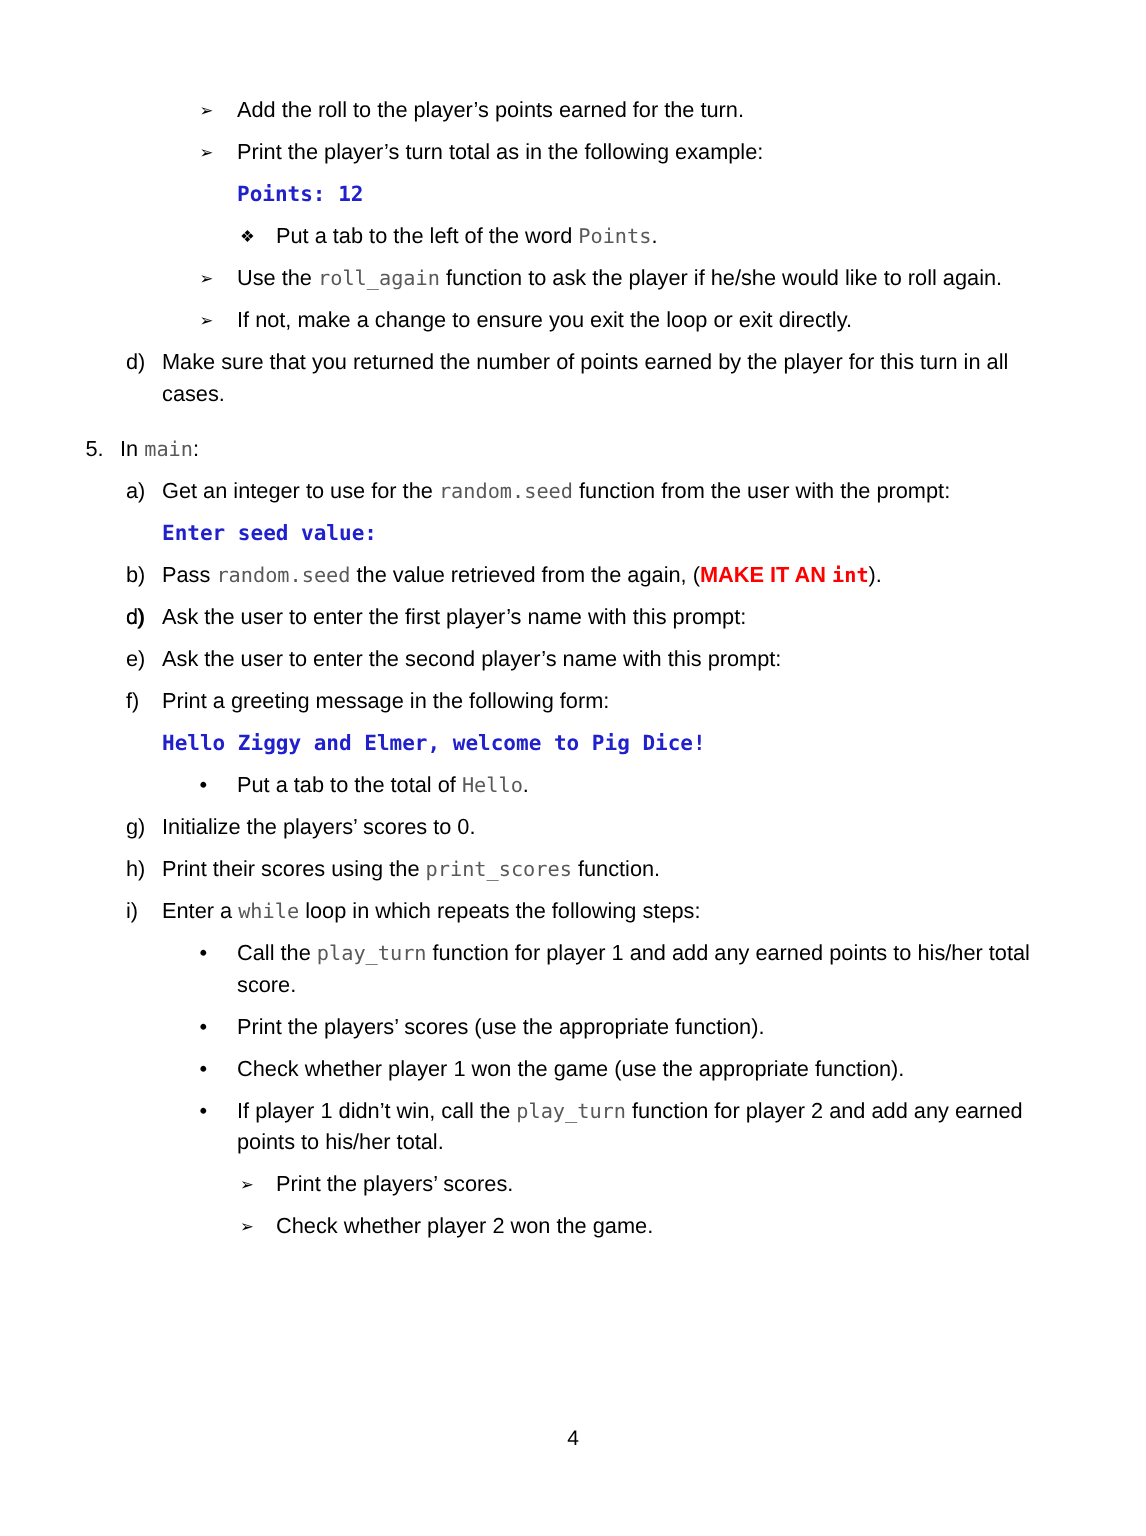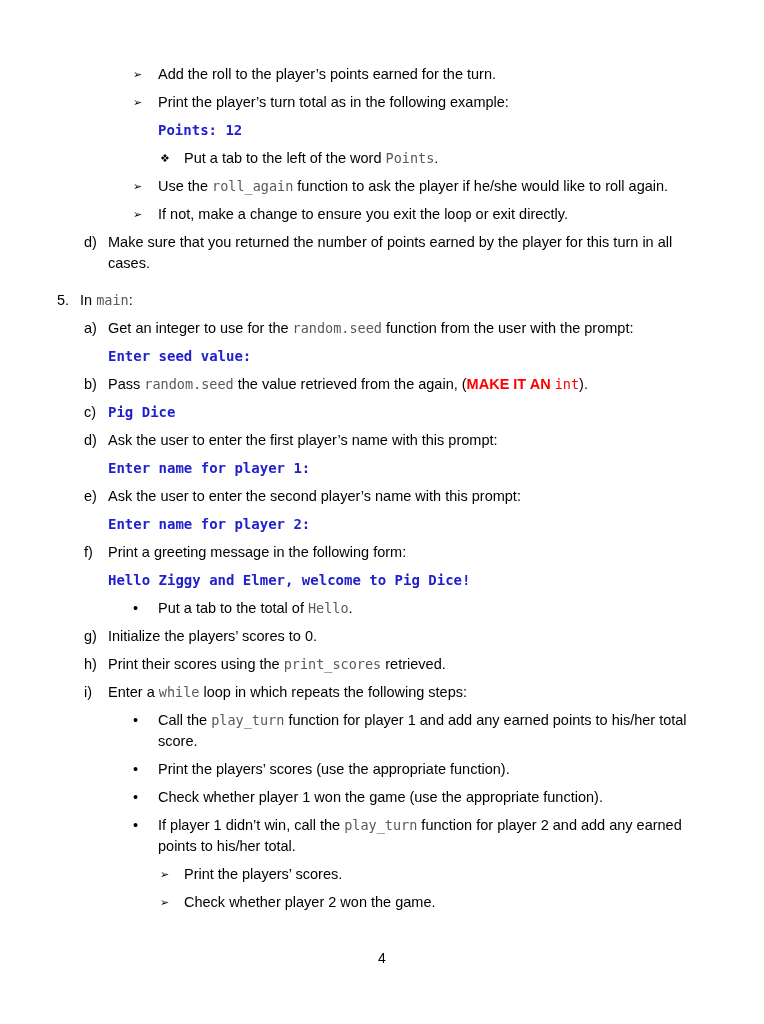--- a/index.html
+++ b/index.html
@@ -56,21 +56,21 @@
     font-family: "DejaVu Sans Mono", monospace;
     color: var(--prompt-blue, #2020cc);
     font-weight: bold;
     font-size: 14px;
     text-align: right;
   }
   .seg-r  { color: var(--warning-red, #ff0000); font-weight: bold; }
   .seg-rc {
     font-family: "DejaVu Sans Mono", monospace;
     color: var(--warning-red, #ff0000);
-    font-weight: normal;
+    font-weight: bold;
     font-size: 13.5px;
   }
   .page-number {
     position: absolute;
     top: 950px;
     left: 0;
     right: 0;
     text-align: center;
     font-size: 14px;
     color: #000000;
@@ -86,30 +86,27 @@
       <div class="line lvl2"><span class="text"><span class="seg-b">Points: 12</span></span></div>
       <div class="line lvl3"><span class="marker diamond">❖</span><span class="text"><span class="seg-t">Put a tab to the left of the word </span><span class="seg-c">Points</span><span class="seg-t">.</span></span></div>
       <div class="line lvl2"><span class="marker arrow">➢</span><span class="text"><span class="seg-t">Use the </span><span class="seg-c">roll_again</span><span class="seg-t"> function to ask the player if he/she would like to roll again.</span></span></div>
       <div class="line lvl2"><span class="marker arrow">➢</span><span class="text"><span class="seg-t">If not, make a change to ensure you exit the loop or exit directly.</span></span></div>
       <div class="line lvl1"><span class="marker label">d)</span><span class="text"><span class="seg-t">Make sure that you returned the number of points earned by the player for this turn in all cases.</span></span></div>
       <div class="line lvl0 space-before"><span class="marker label">5.</span><span class="text"><span class="seg-t">In </span><span class="seg-c">main</span><span class="seg-t">:</span></span></div>
       <div class="line lvl1"><span class="marker label">a)</span><span class="text"><span class="seg-t">Get an integer to use for the </span><span class="seg-c">random.seed</span><span class="seg-t"> function from the user with the prompt:</span></span></div>
       <div class="line lvl1"><span class="text"><span class="seg-b">Enter seed value:</span></span></div>
       <div class="line lvl1"><span class="marker label">b)</span><span class="text"><span class="seg-t">Pass </span><span class="seg-c">random.seed</span><span class="seg-t"> the value retrieved from the again, (</span><span class="seg-r">MAKE IT AN </span><span class="seg-rc">int</span><span class="seg-t">).</span></span></div>
       <div class="line lvl1"><span class="marker label">c)</span></div>
-      <div class="line lvl1"><span class="text"><span class="seg-b">Pig Dice</span></span></div>
       <div class="line lvl1"><span class="marker label">d)</span><span class="text"><span class="seg-t">Ask the user to enter the first player’s name with this prompt:</span></span></div>
-      <div class="line lvl1"><span class="text"><span class="seg-b">Enter name for player 1:</span></span></div>
       <div class="line lvl1"><span class="marker label">e)</span><span class="text"><span class="seg-t">Ask the user to enter the second player’s name with this prompt:</span></span></div>
-      <div class="line lvl1"><span class="text"><span class="seg-b">Enter name for player 2:</span></span></div>
       <div class="line lvl1"><span class="marker label">f)</span><span class="text"><span class="seg-t">Print a greeting message in the following form:</span></span></div>
       <div class="line lvl1"><span class="text"><span class="seg-b">Hello Ziggy and Elmer, welcome to Pig Dice!</span></span></div>
       <div class="line lvl2"><span class="marker bullet">•</span><span class="text"><span class="seg-t">Put a tab to the total of </span><span class="seg-c">Hello</span><span class="seg-t">.</span></span></div>
       <div class="line lvl1"><span class="marker label">g)</span><span class="text"><span class="seg-t">Initialize the players’ scores to 0.</span></span></div>
-      <div class="line lvl1"><span class="marker label">h)</span><span class="text"><span class="seg-t">Print their scores using the </span><span class="seg-c">print_scores</span><span class="seg-t"> retrieved.</span></span></div>
+      <div class="line lvl1"><span class="marker label">h)</span><span class="text"><span class="seg-t">Print their scores using the </span><span class="seg-c">print_scores</span><span class="seg-t"> function.</span></span></div>
       <div class="line lvl1"><span class="marker label">i)</span><span class="text"><span class="seg-t">Enter a </span><span class="seg-c">while</span><span class="seg-t"> loop in which repeats the following steps:</span></span></div>
       <div class="line lvl2"><span class="marker bullet">•</span><span class="text"><span class="seg-t">Call the </span><span class="seg-c">play_turn</span><span class="seg-t"> function for player 1 and add any earned points to his/her total score.</span></span></div>
       <div class="line lvl2"><span class="marker bullet">•</span><span class="text"><span class="seg-t">Print the players’ scores (use the appropriate function).</span></span></div>
       <div class="line lvl2"><span class="marker bullet">•</span><span class="text"><span class="seg-t">Check whether player 1 won the game (use the appropriate function).</span></span></div>
       <div class="line lvl2"><span class="marker bullet">•</span><span class="text"><span class="seg-t">If player 1 didn’t win, call the </span><span class="seg-c">play_turn</span><span class="seg-t"> function for player 2 and add any earned points to his/her total.</span></span></div>
       <div class="line lvl3"><span class="marker arrow">➢</span><span class="text"><span class="seg-t">Print the players’ scores.</span></span></div>
       <div class="line lvl3"><span class="marker arrow">➢</span><span class="text"><span class="seg-t">Check whether player 2 won the game.</span></span></div>
     </div>
   <div class="page-number">4</div>
 </div>

